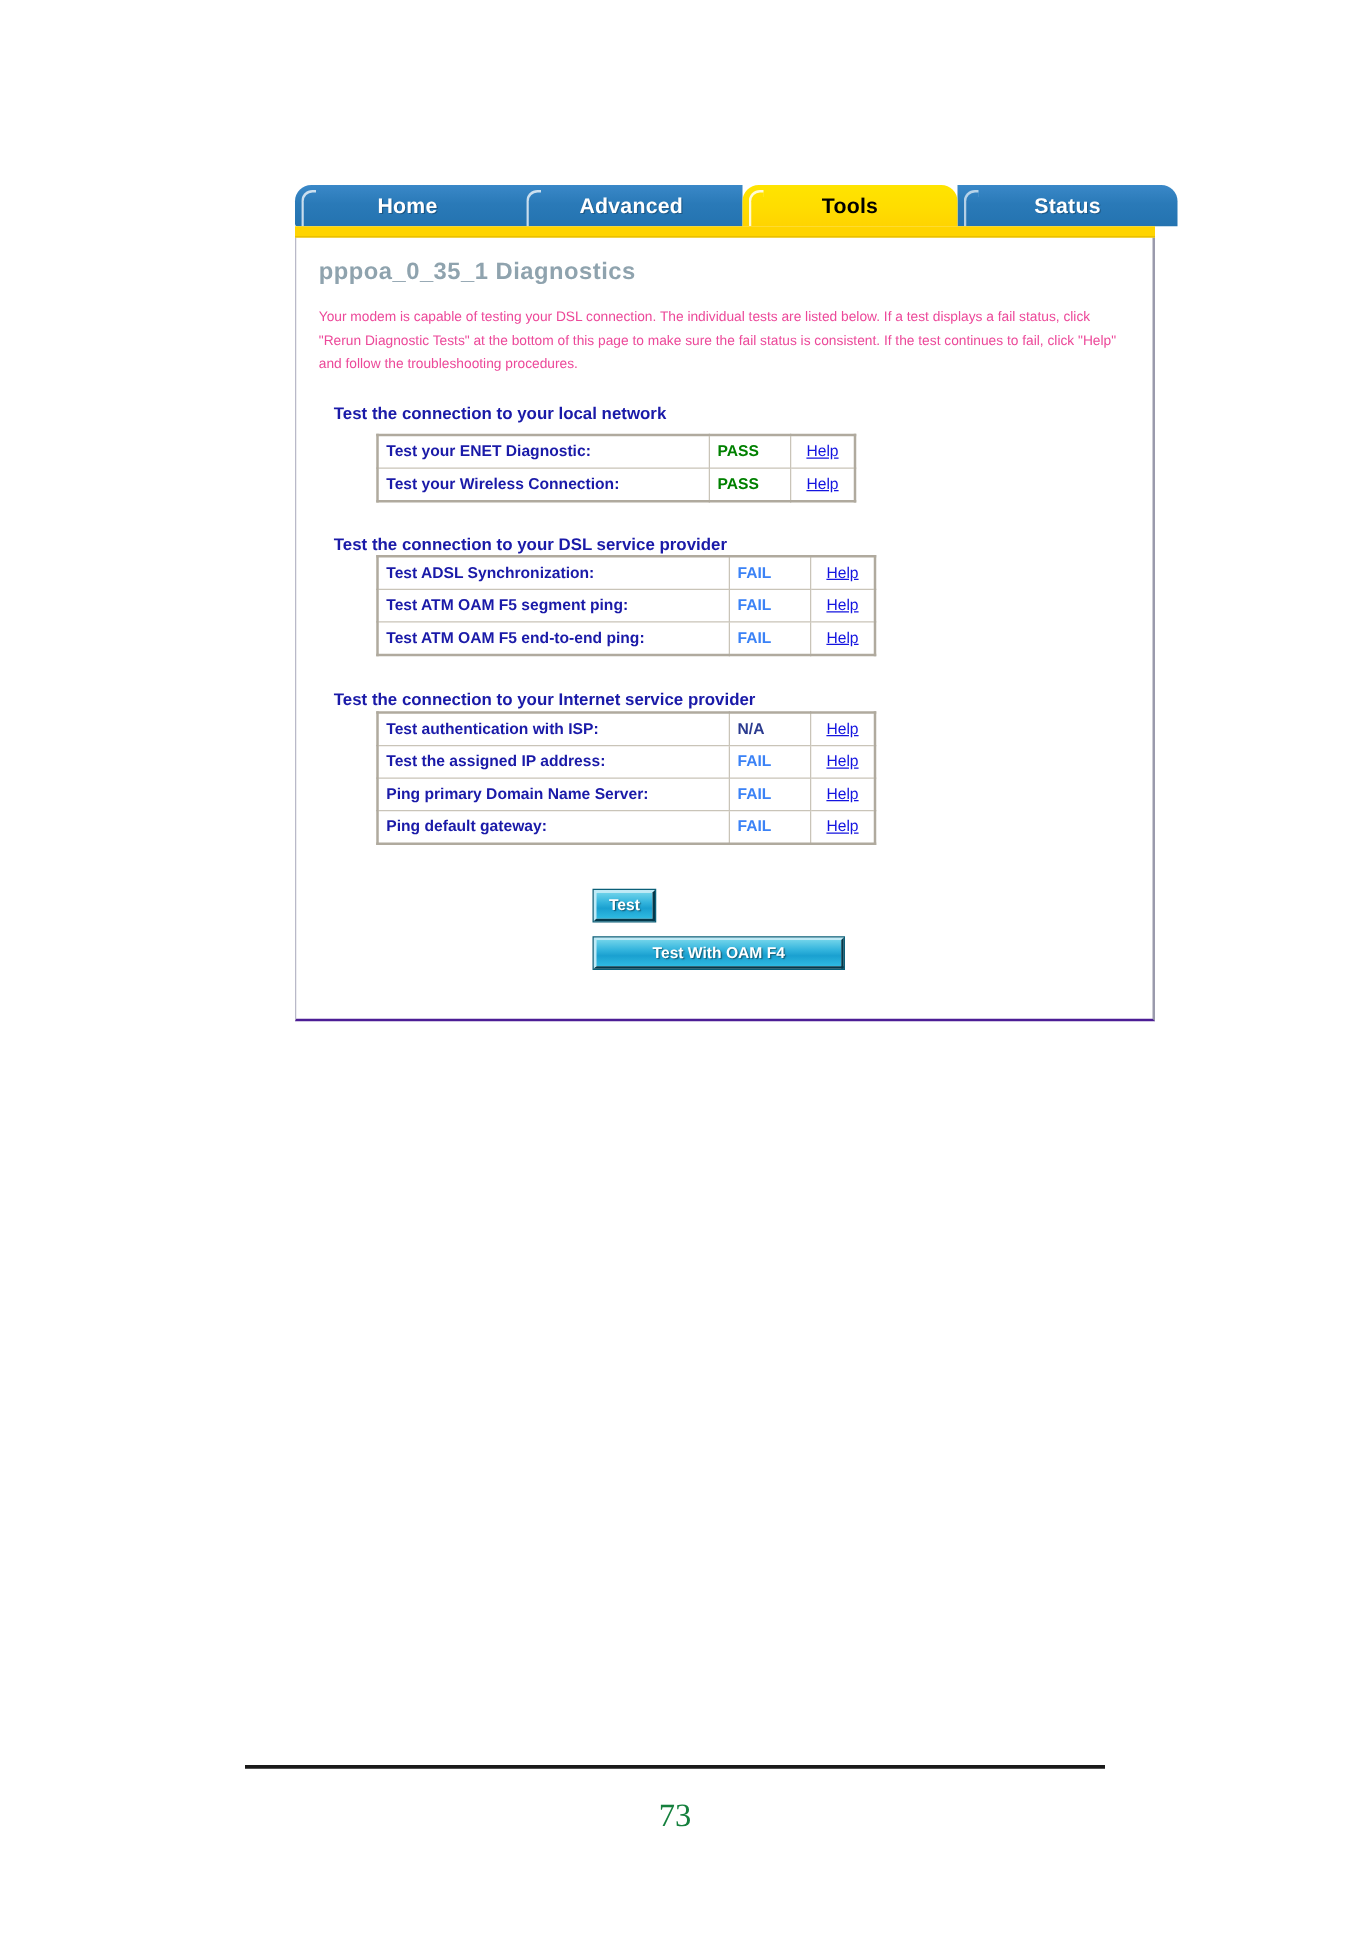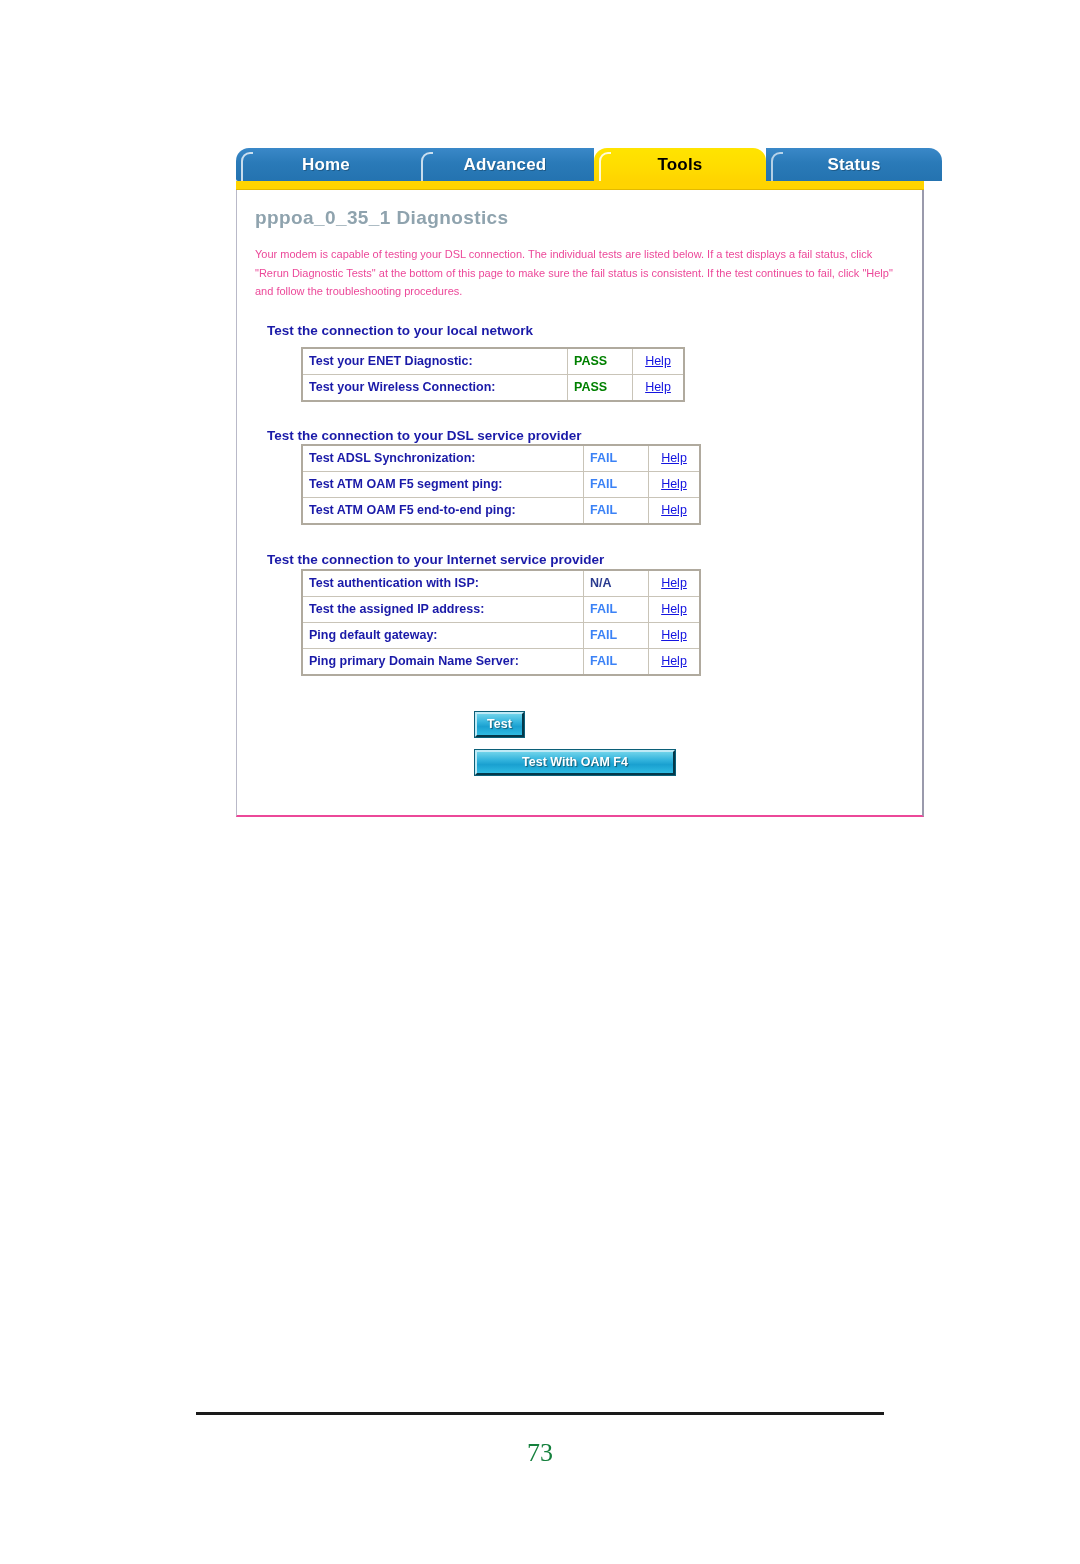--- a/index.html
+++ b/index.html
@@ -81,21 +81,21 @@
     border-bottom: 1px solid #e3b900;
     position: relative;
     z-index: 1;
   }
 
   
   .content {
     background: #ffffff;
     border-left: 1px solid #b9b9c8;
     border-right: 2px solid #9a9aac;
-    border-bottom: 2px solid #ec4899;
+    border-bottom: 2px solid #4c1d95;
     padding: 10px 16px 40px 16px;
     box-sizing: border-box;
     min-height: 620px;
   }
 
   .page-title {
     font-size: 19px;
     font-weight: bold;
     color: #8fa3ae;
     letter-spacing: 0.4px;
@@ -282,26 +282,26 @@
           <td class="c-label">Test authentication with ISP:</td>
           <td class="c-status st-na">N/A</td>
           <td class="c-help"><span class="help-link">Help</span></td>
         </tr>
         <tr>
           <td class="c-label">Test the assigned IP address:</td>
           <td class="c-status st-fail">FAIL</td>
           <td class="c-help"><span class="help-link">Help</span></td>
         </tr>
         <tr>
+          <td class="c-label">Ping primary Domain Name Server:</td>
+          <td class="c-status st-fail">FAIL</td>
+          <td class="c-help"><span class="help-link">Help</span></td>
+        </tr>
+        <tr>
           <td class="c-label">Ping default gateway:</td>
-          <td class="c-status st-fail">FAIL</td>
-          <td class="c-help"><span class="help-link">Help</span></td>
-        </tr>
-        <tr>
-          <td class="c-label">Ping primary Domain Name Server:</td>
           <td class="c-status st-fail">FAIL</td>
           <td class="c-help"><span class="help-link">Help</span></td>
         </tr>
       </tbody>
     </table>
 
     <div class="btn-row">
       <div class="btn btn-test">Test</div>
       <div class="btn btn-oam">Test With OAM F4</div>
     </div>

